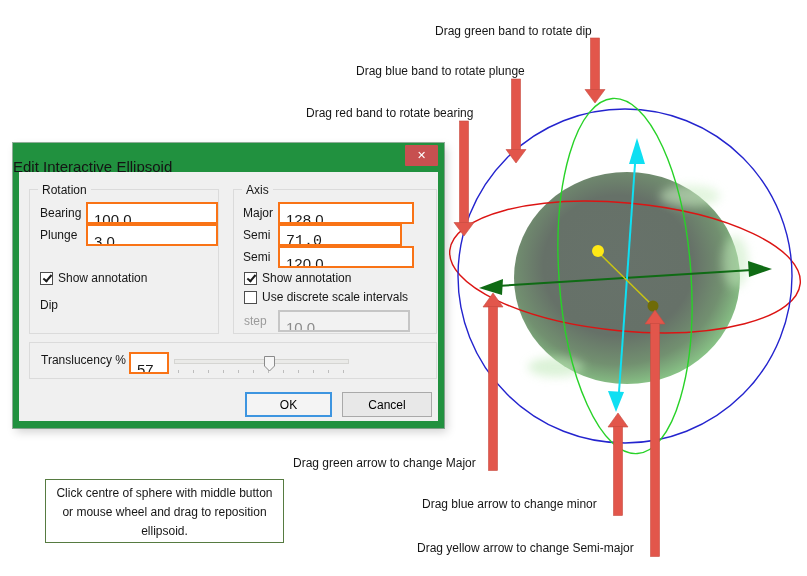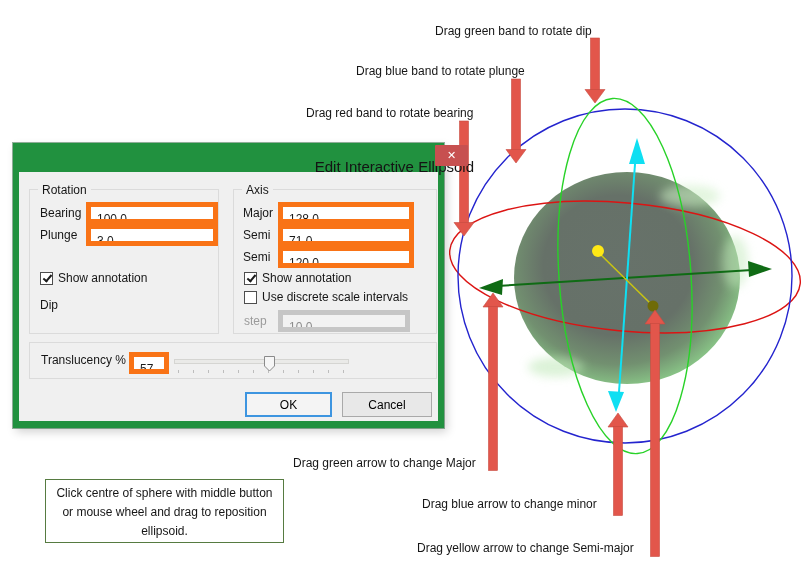--- a/index.html
+++ b/index.html
@@ -12,33 +12,33 @@
 
   
   .note{position:absolute;left:45px;top:479px;width:239px;height:64px;border:1px solid #567B41;
         background:#fff;box-sizing:border-box;text-align:center;font-size:12px;line-height:19px;
         padding:4px 6px 0 6px;}
 
   
   .dialog{position:absolute;left:13px;top:143px;width:431px;height:285px;background:#21913F;
           box-shadow:0 0 0 1px rgba(16,82,36,.45), 3px 4px 9px rgba(0,0,0,.18);}
   .titlebar{position:absolute;left:0;top:0;width:100%;height:46px;display:flex;align-items:center;
-            justify-content:flex-end;margin-left:30px;}
+            justify-content:flex-start;}
   .title{font-size:15px;color:#141414;}
   .close-btn{position:absolute;left:392px;top:2px;width:33px;height:21px;background:#C75050;
              display:flex;align-items:center;justify-content:center;border-radius:1px;cursor:pointer;}
   .close-btn span{color:#fff;font-size:11px;line-height:11px;}
   .dlg-content{position:absolute;left:6px;top:29px;width:419px;height:249px;background:#F0F0F0;}
 
   .groupbox{position:absolute;border:1px solid #DBDBDB;box-sizing:border-box;background:transparent;}
   .legend{position:absolute;top:-7px;left:8px;background:#F0F0F0;padding:0 4px;font-size:12px;}
 
   .flabel{position:absolute;font-size:12px;line-height:22px;}
-  .field{position:absolute;height:22px;box-sizing:border-box;border:5px solid #f97316;background:#fff;
-         font-family:"Liberation Sans",sans-serif;font-size:12px;color:#1A1A1A;padding:12px 4px 0 6px;outline:none;}
+  .field{position:absolute;height:22px;box-sizing:border-box;border:2px solid #f97316;background:#fff;
+         font-family:"Liberation Sans",sans-serif;font-size:15px;color:#1A1A1A;padding:12px 4px 0 6px;outline:none;}
   .field.disabled{background:#F2F2F2;border-color:#C6C6C6;color:#8C8C8C;}
 
   .checkbox{position:absolute;width:13px;height:13px;background:#fff;border:1px solid #4D4D4D;
             box-sizing:border-box;cursor:pointer;}
   .checkbox[data-checked="true"]::after{content:"";position:absolute;left:2px;top:2px;width:7px;height:3px;
             border-left:2px solid #1c1c1c;border-bottom:2px solid #1c1c1c;transform:rotate(-50deg);}
   .cblabel{position:absolute;font-size:12px;line-height:15px;}
 
   .slider-track{position:absolute;height:5px;background:#EAEAE8;border:1px solid #D5D5D2;box-sizing:border-box;}
   .tick{position:absolute;width:1px;height:3px;background:#BDBDBD;}
@@ -150,21 +150,21 @@
         <span class="flabel" style="left:10px;top:56px;margin-top:48px;">Dip</span>
         <div class="checkbox" style="left:10px;top:82px;" data-checked="true"></div>
         <span class="cblabel" style="left:28px;top:81px;">Show annotation</span>
       </div>
 
       <div class="groupbox" style="left:214px;top:17px;width:204px;height:145px;">
         <span class="legend">Axis</span>
         <span class="flabel" style="left:9px;top:12px;">Major</span>
         <input class="field" style="left: 44px; top: 12px; width: 136px;" value="128.0">
         <span class="flabel" style="left:9px;top:34px;">Semi</span>
-        <input class="field" style="left: 44px; top: 34px; width: 136px;" value="71.0">
+        <input class="field" style="left: 44px; top: 34px; width: 124px; font-family: Liberation Mono, monospace;" value="71.0">
         <span class="flabel" style="left:9px;top:56px;">Semi</span>
         <input class="field" style="left: 44px; top: 56px; width: 136px;" value="120.0">
         <div class="checkbox" style="left:10px;top:82px;" data-checked="true"></div>
         <span class="cblabel" style="left:28px;top:81px;">Show annotation</span>
         <div class="checkbox" style="left:10px;top:101px;" data-checked="false"></div>
         <span class="cblabel" style="left:28px;top:100px;">Use discrete scale intervals</span>
         <span class="flabel" style="left:10px;top:120px;color:#9B9B9B;">step</span>
         <input class="field disabled" style="left: 44px; top: 120px; width: 132px;" value="10.0">
       </div>
 

